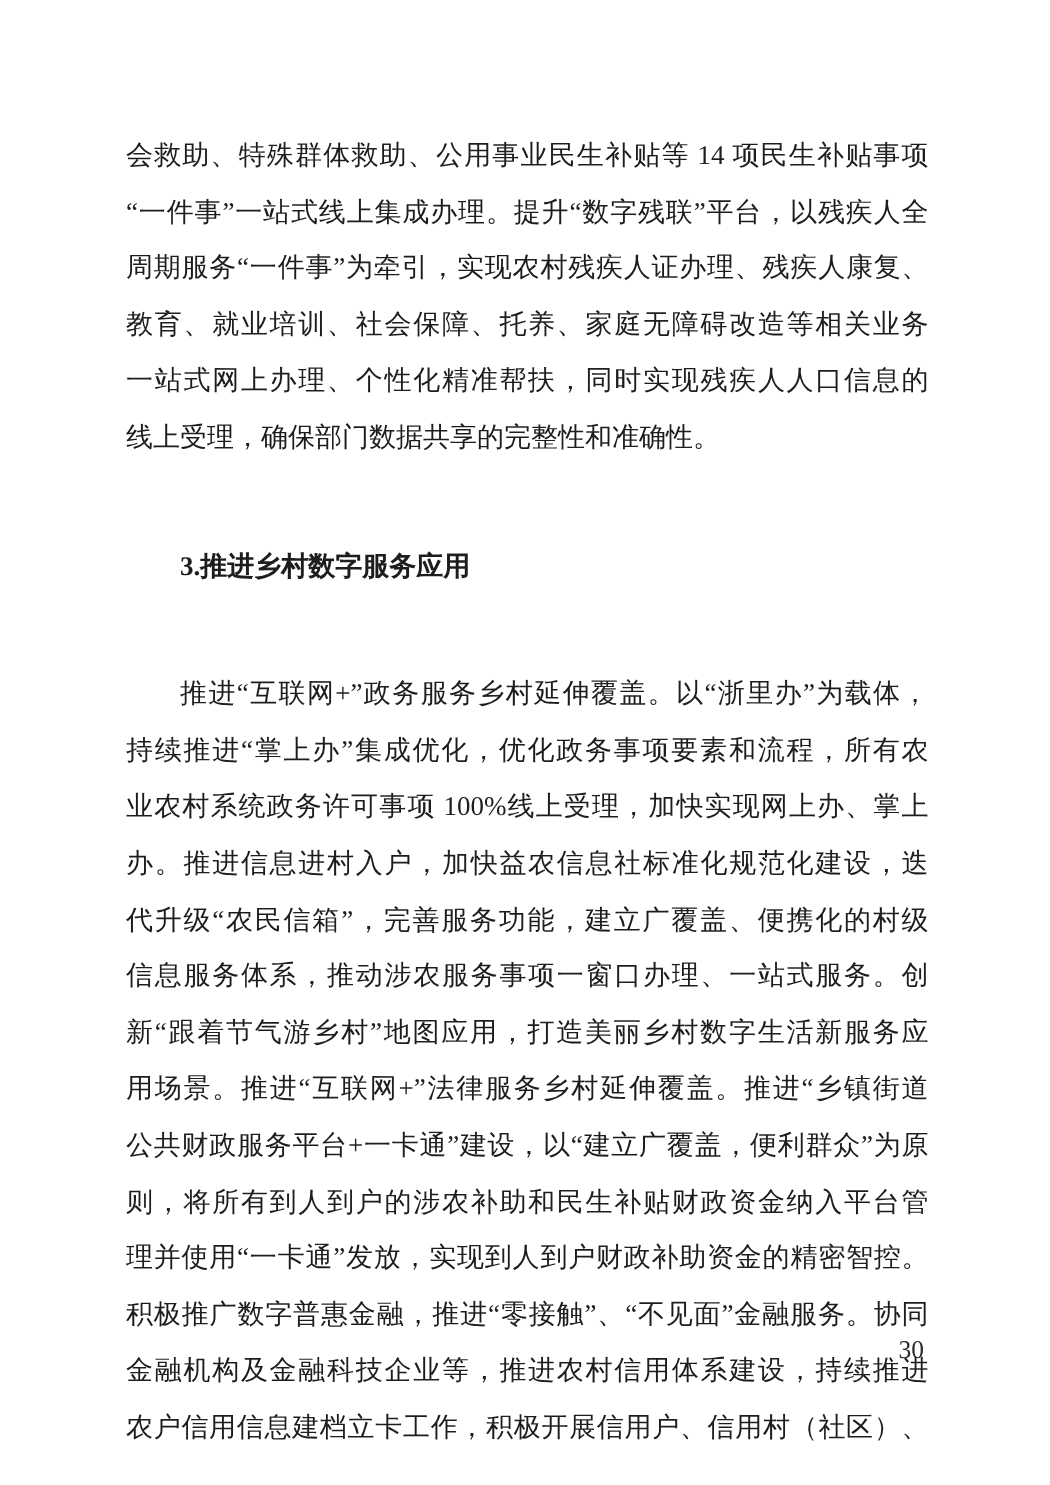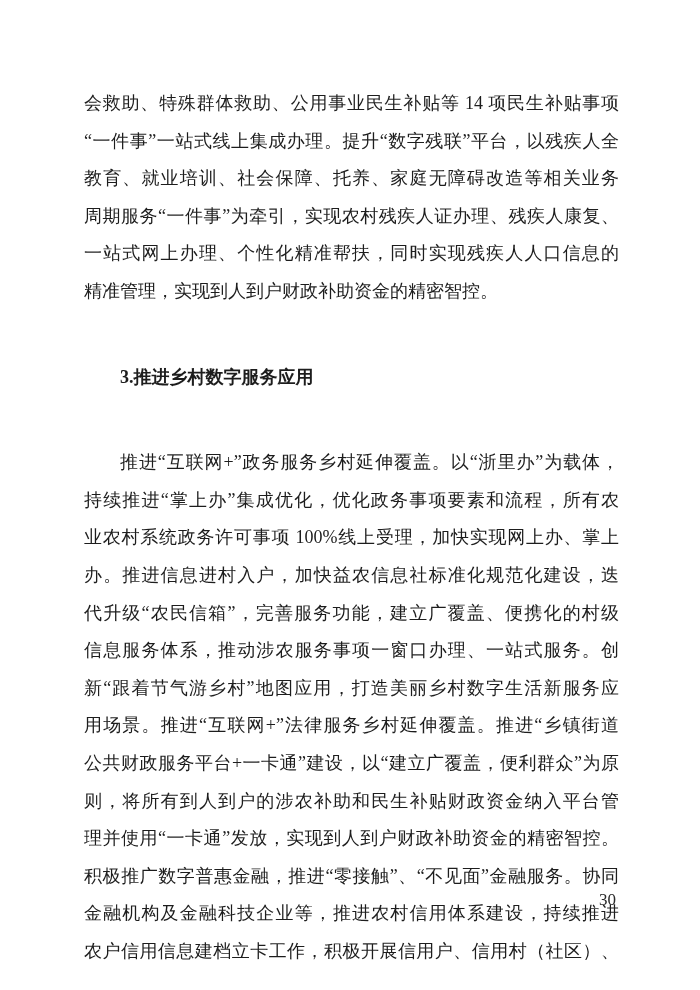--- a/index.html
+++ b/index.html
@@ -47,24 +47,24 @@
     line-height: 22px;
   }
 </style>
 </head>
 <body>
 
 <div class="page">
   <div class="content">
     <div class="line j">会救助、特殊群体救助、公用事业民生补贴等 14 项民生补贴事项</div>
     <div class="line j">“一件事”一站式线上集成办理。提升“数字残联”平台，以残疾人全</div>
+    <div class="line j">周期服务“一件事”为牵引，实现农村残疾人证办理、残疾人康复、</div>
     <div class="line j">教育、就业培训、社会保障、托养、家庭无障碍改造等相关业务</div>
-    <div class="line j">周期服务“一件事”为牵引，实现农村残疾人证办理、残疾人康复、</div>
     <div class="line j">一站式网上办理、个性化精准帮扶，同时实现残疾人人口信息的</div>
-    <div class="line left">精准管理，实现到人到户财政补助资金的精密智控。</div>
+    <div class="line left">线上受理，确保部门数据共享的完整性和准确性。</div>
     <div class="line left bold indent">3.推进乡村数字服务应用</div>
     <div class="line j indent">推进“互联网+”政务服务乡村延伸覆盖。以“浙里办”为载体，</div>
     <div class="line j">持续推进“掌上办”集成优化，优化政务事项要素和流程，所有农</div>
     <div class="line j">业农村系统政务许可事项 100%线上受理，加快实现网上办、掌上</div>
     <div class="line j">办。推进信息进村入户，加快益农信息社标准化规范化建设，迭</div>
     <div class="line j">代升级“农民信箱”，完善服务功能，建立广覆盖、便携化的村级</div>
     <div class="line j">信息服务体系，推动涉农服务事项一窗口办理、一站式服务。创</div>
     <div class="line j">新“跟着节气游乡村”地图应用，打造美丽乡村数字生活新服务应</div>
     <div class="line j">用场景。推进“互联网+”法律服务乡村延伸覆盖。推进“乡镇街道</div>
     <div class="line j">公共财政服务平台+一卡通”建设，以“建立广覆盖，便利群众”为原</div>

